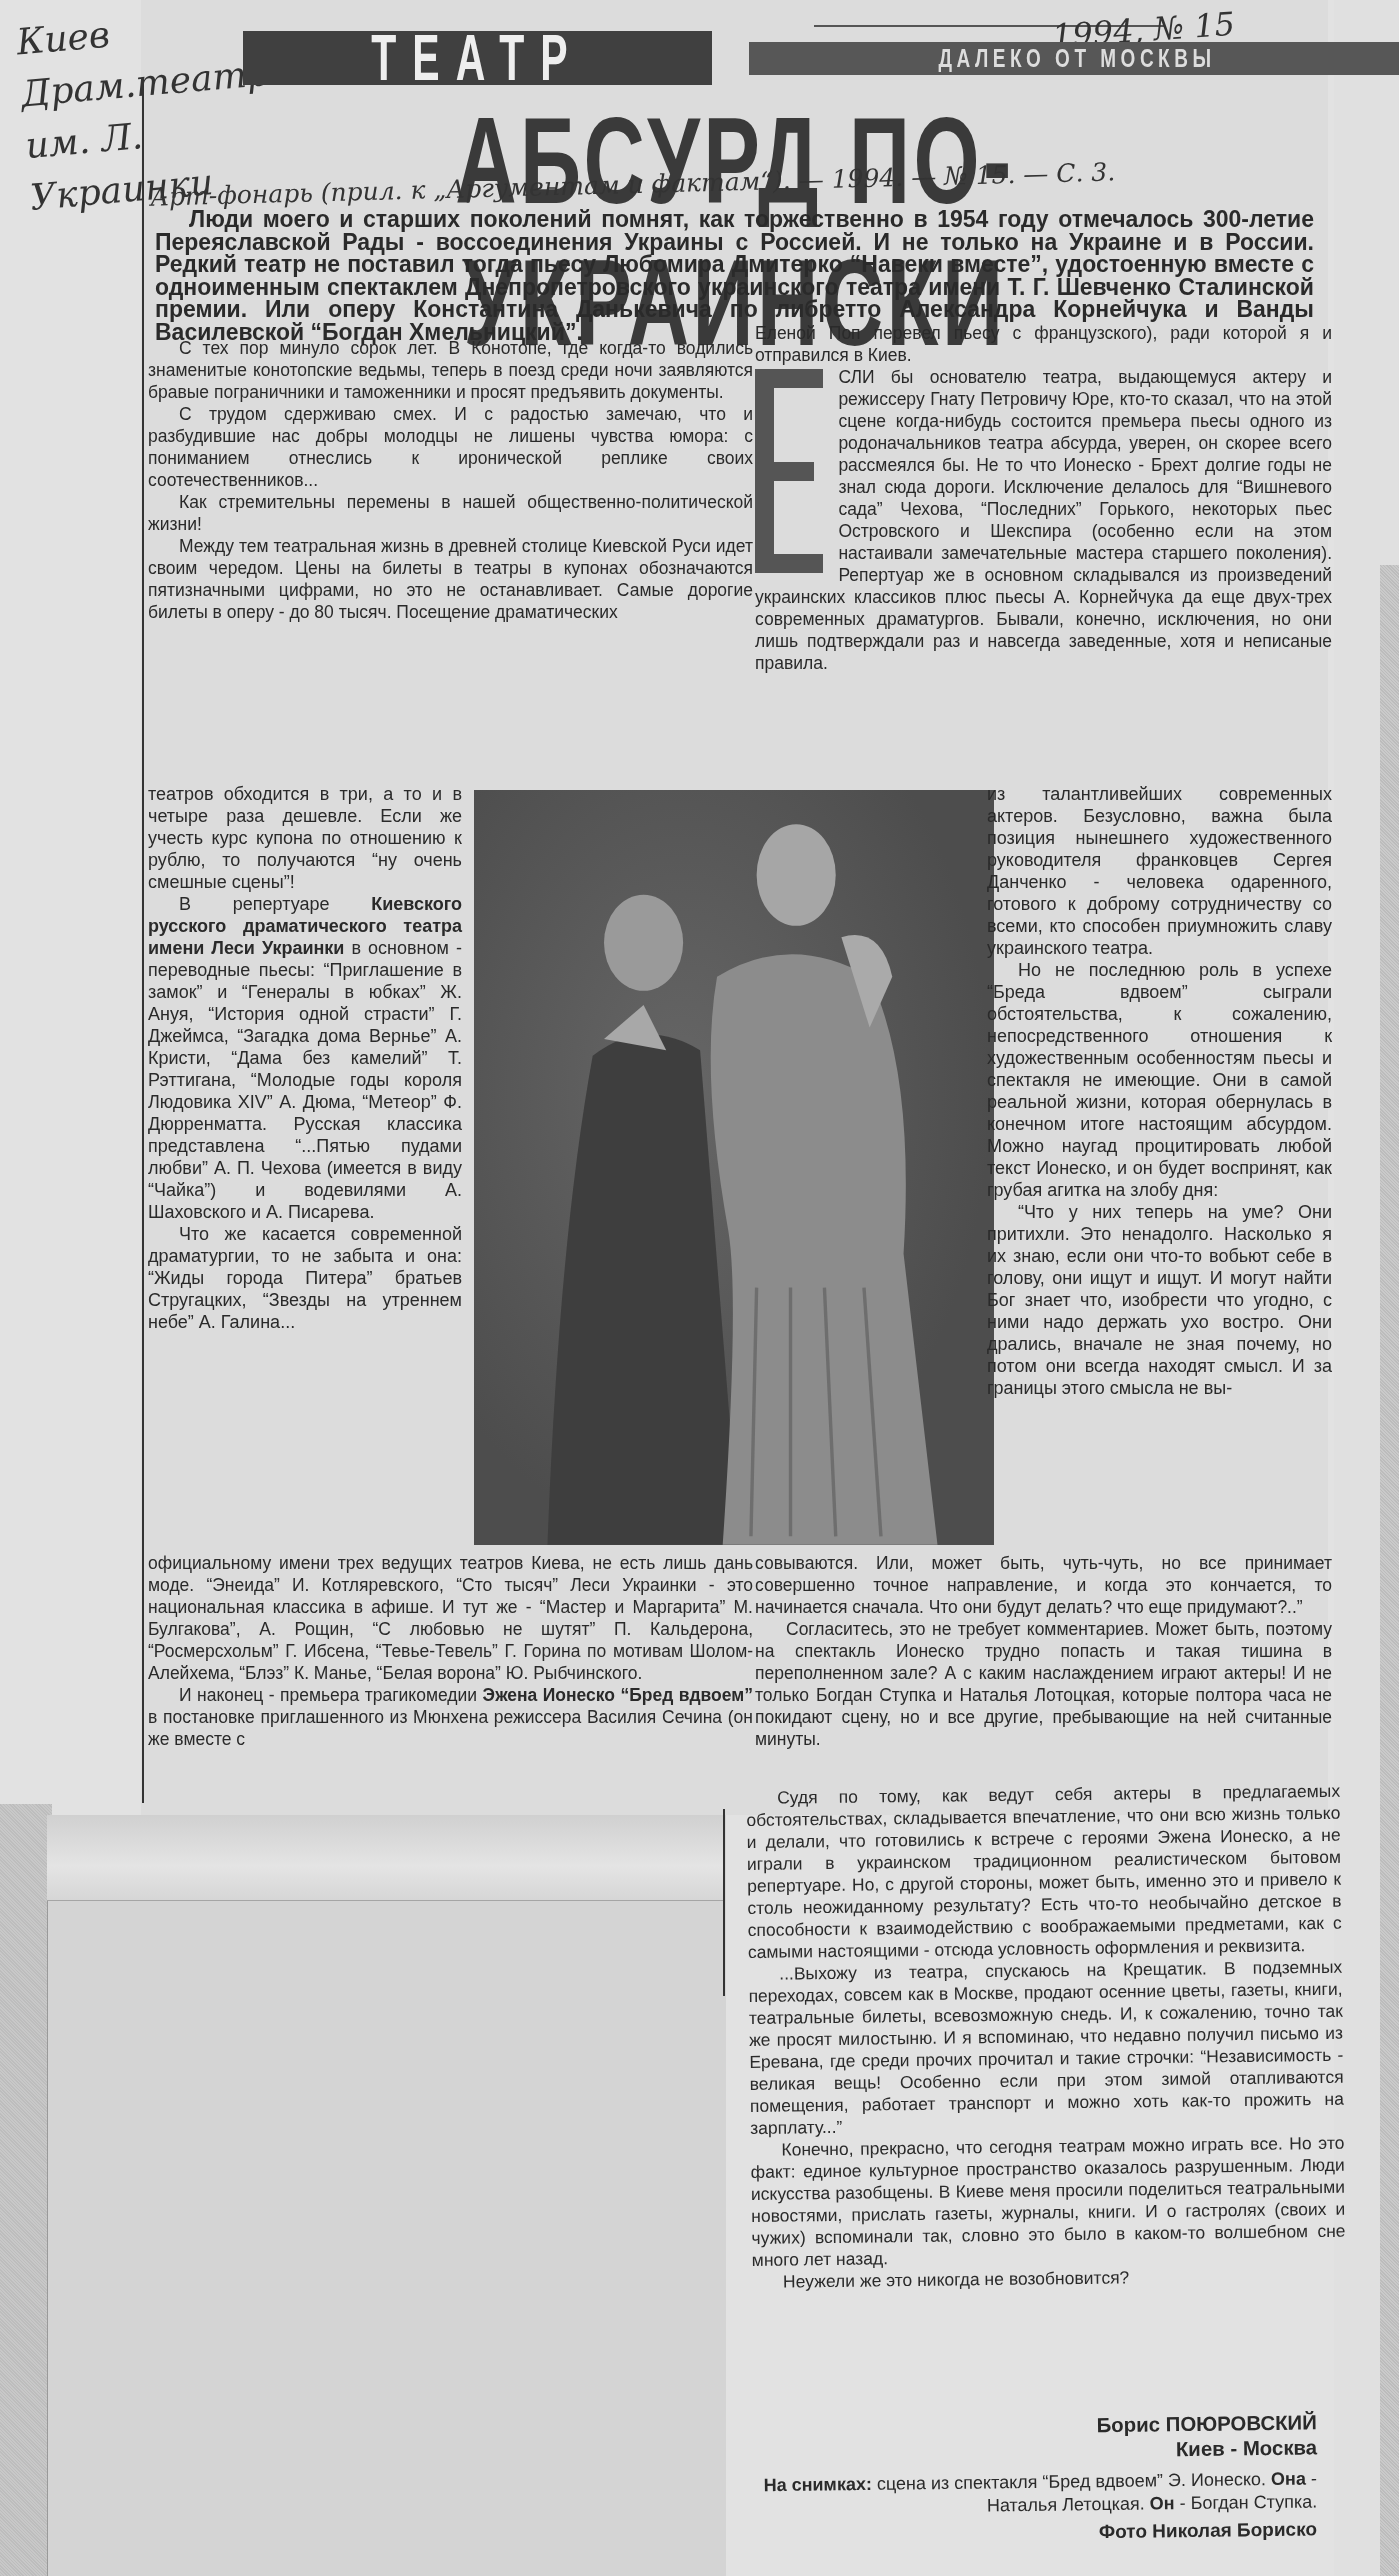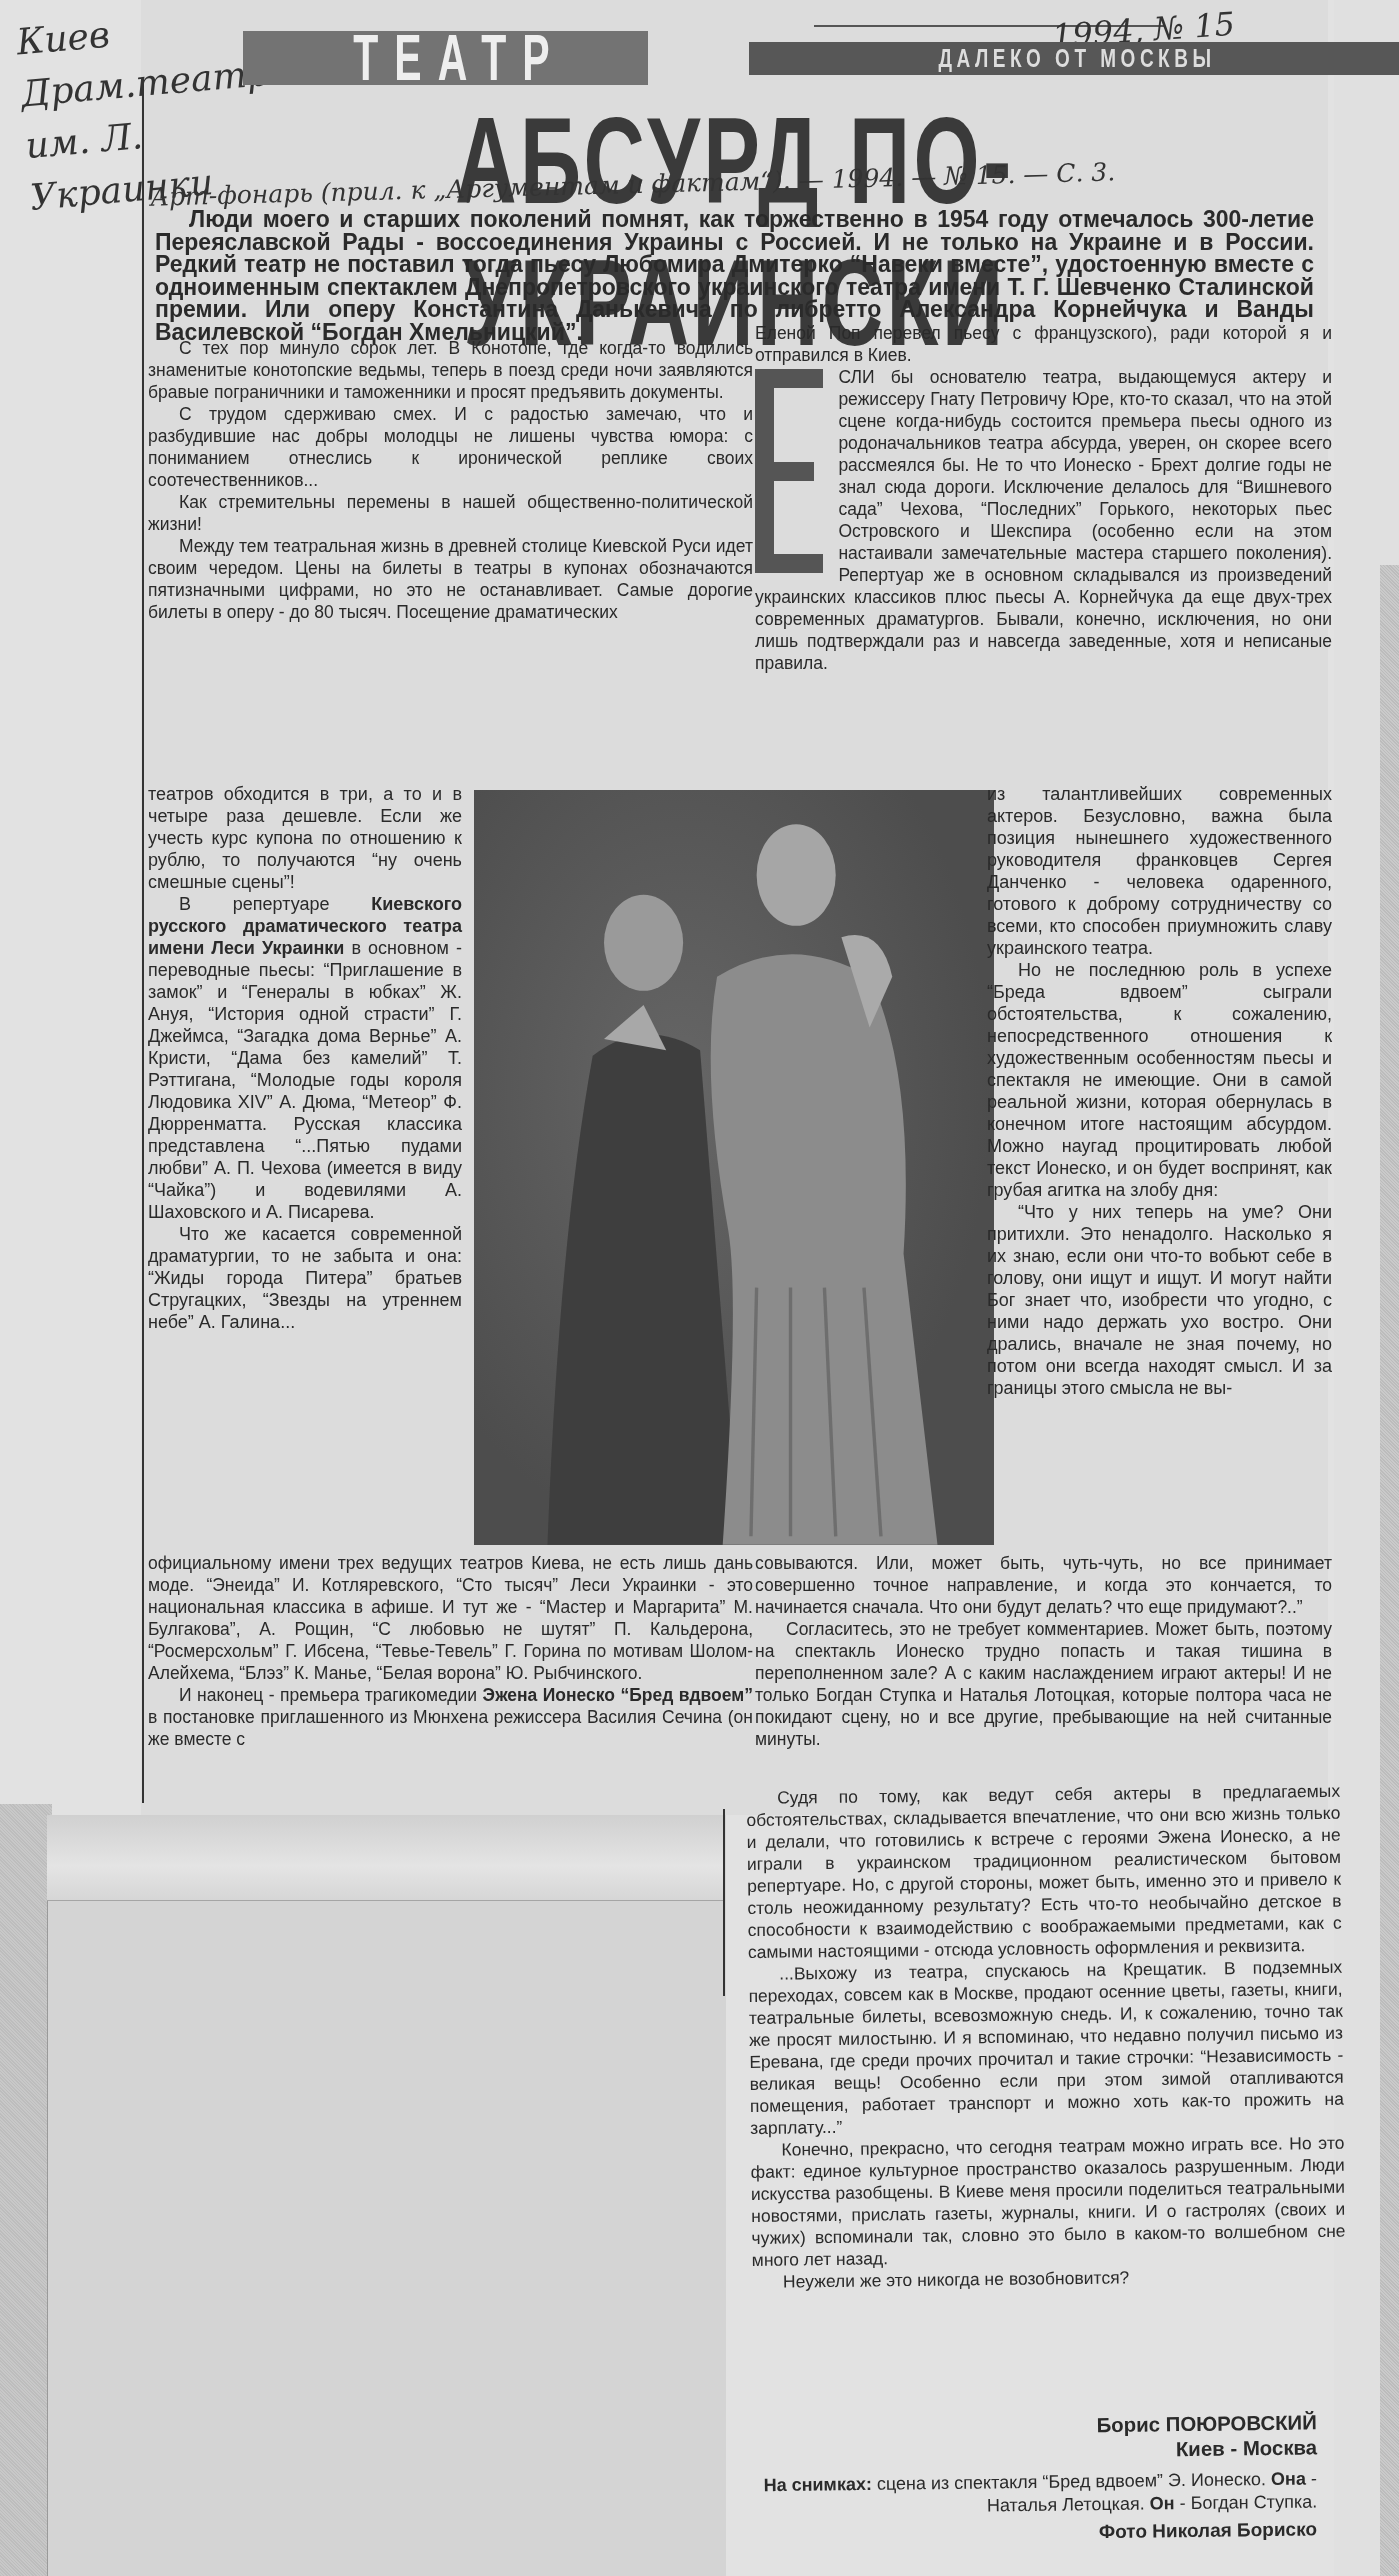--- a/index.html
+++ b/index.html
@@ -36,22 +36,22 @@
   .right-shade {
     position:absolute; left:1380px; top:565px; width:20.4px; height:2011px;
     background:repeating-linear-gradient(45deg,#bcbcbc 0 1.1px,#cacaca 1.1px 2.3px);
   }
   .hand { font-family:"DejaVu Serif", serif; font-style:italic; color:#333; position:absolute; }
   .hand-tl { left:22.6px; top:5.7px; font-size:36px; line-height:52px; transform:rotate(-5deg); width:237px; }
   .hand-tr { left:1052px; top:11.3px; font-size:32px; transform:rotate(-4deg); }
   .hand-src { left:150px; top:170px; font-size:25px; transform:rotate(-1.5deg); white-space:nowrap; }
   .rule-tr { position:absolute; left:814px; top:25px; width:351px; height:2.3px; background:#555; }
   .rubric-theatre {
-    position:absolute; left:243px; top:31px; width:377px; height:54px;
-    background:#737373; display:flex; align-items:center; justify-content:center;padding-left:28px;
+    position:absolute; left:243px; top:31px; width:469px; height:54px;
+    background:#404040; display:flex; align-items:center; justify-content:center;
   }
   .rubric-theatre span { color:#eee; font-weight:bold; font-size:41px; letter-spacing:16px; transform:scaleY(1.6); display:inline-block; }
   .rubric-far {
     position:absolute; left:749px; top:42px; width:656px; height:33px;
     background:#575757; display:flex; align-items:center; justify-content:center;
   }
   .rubric-far span { color:#ddd; font-weight:bold; font-size:19px; letter-spacing:4.5px; transform:scaleY(1.4); display:inline-block; }
   .headline {
     position:absolute; left:226px; top:90px; width:1018px; text-align:center;
     font-weight:bold; font-size:85px; letter-spacing:3.4px; color:#3a3a3a;

